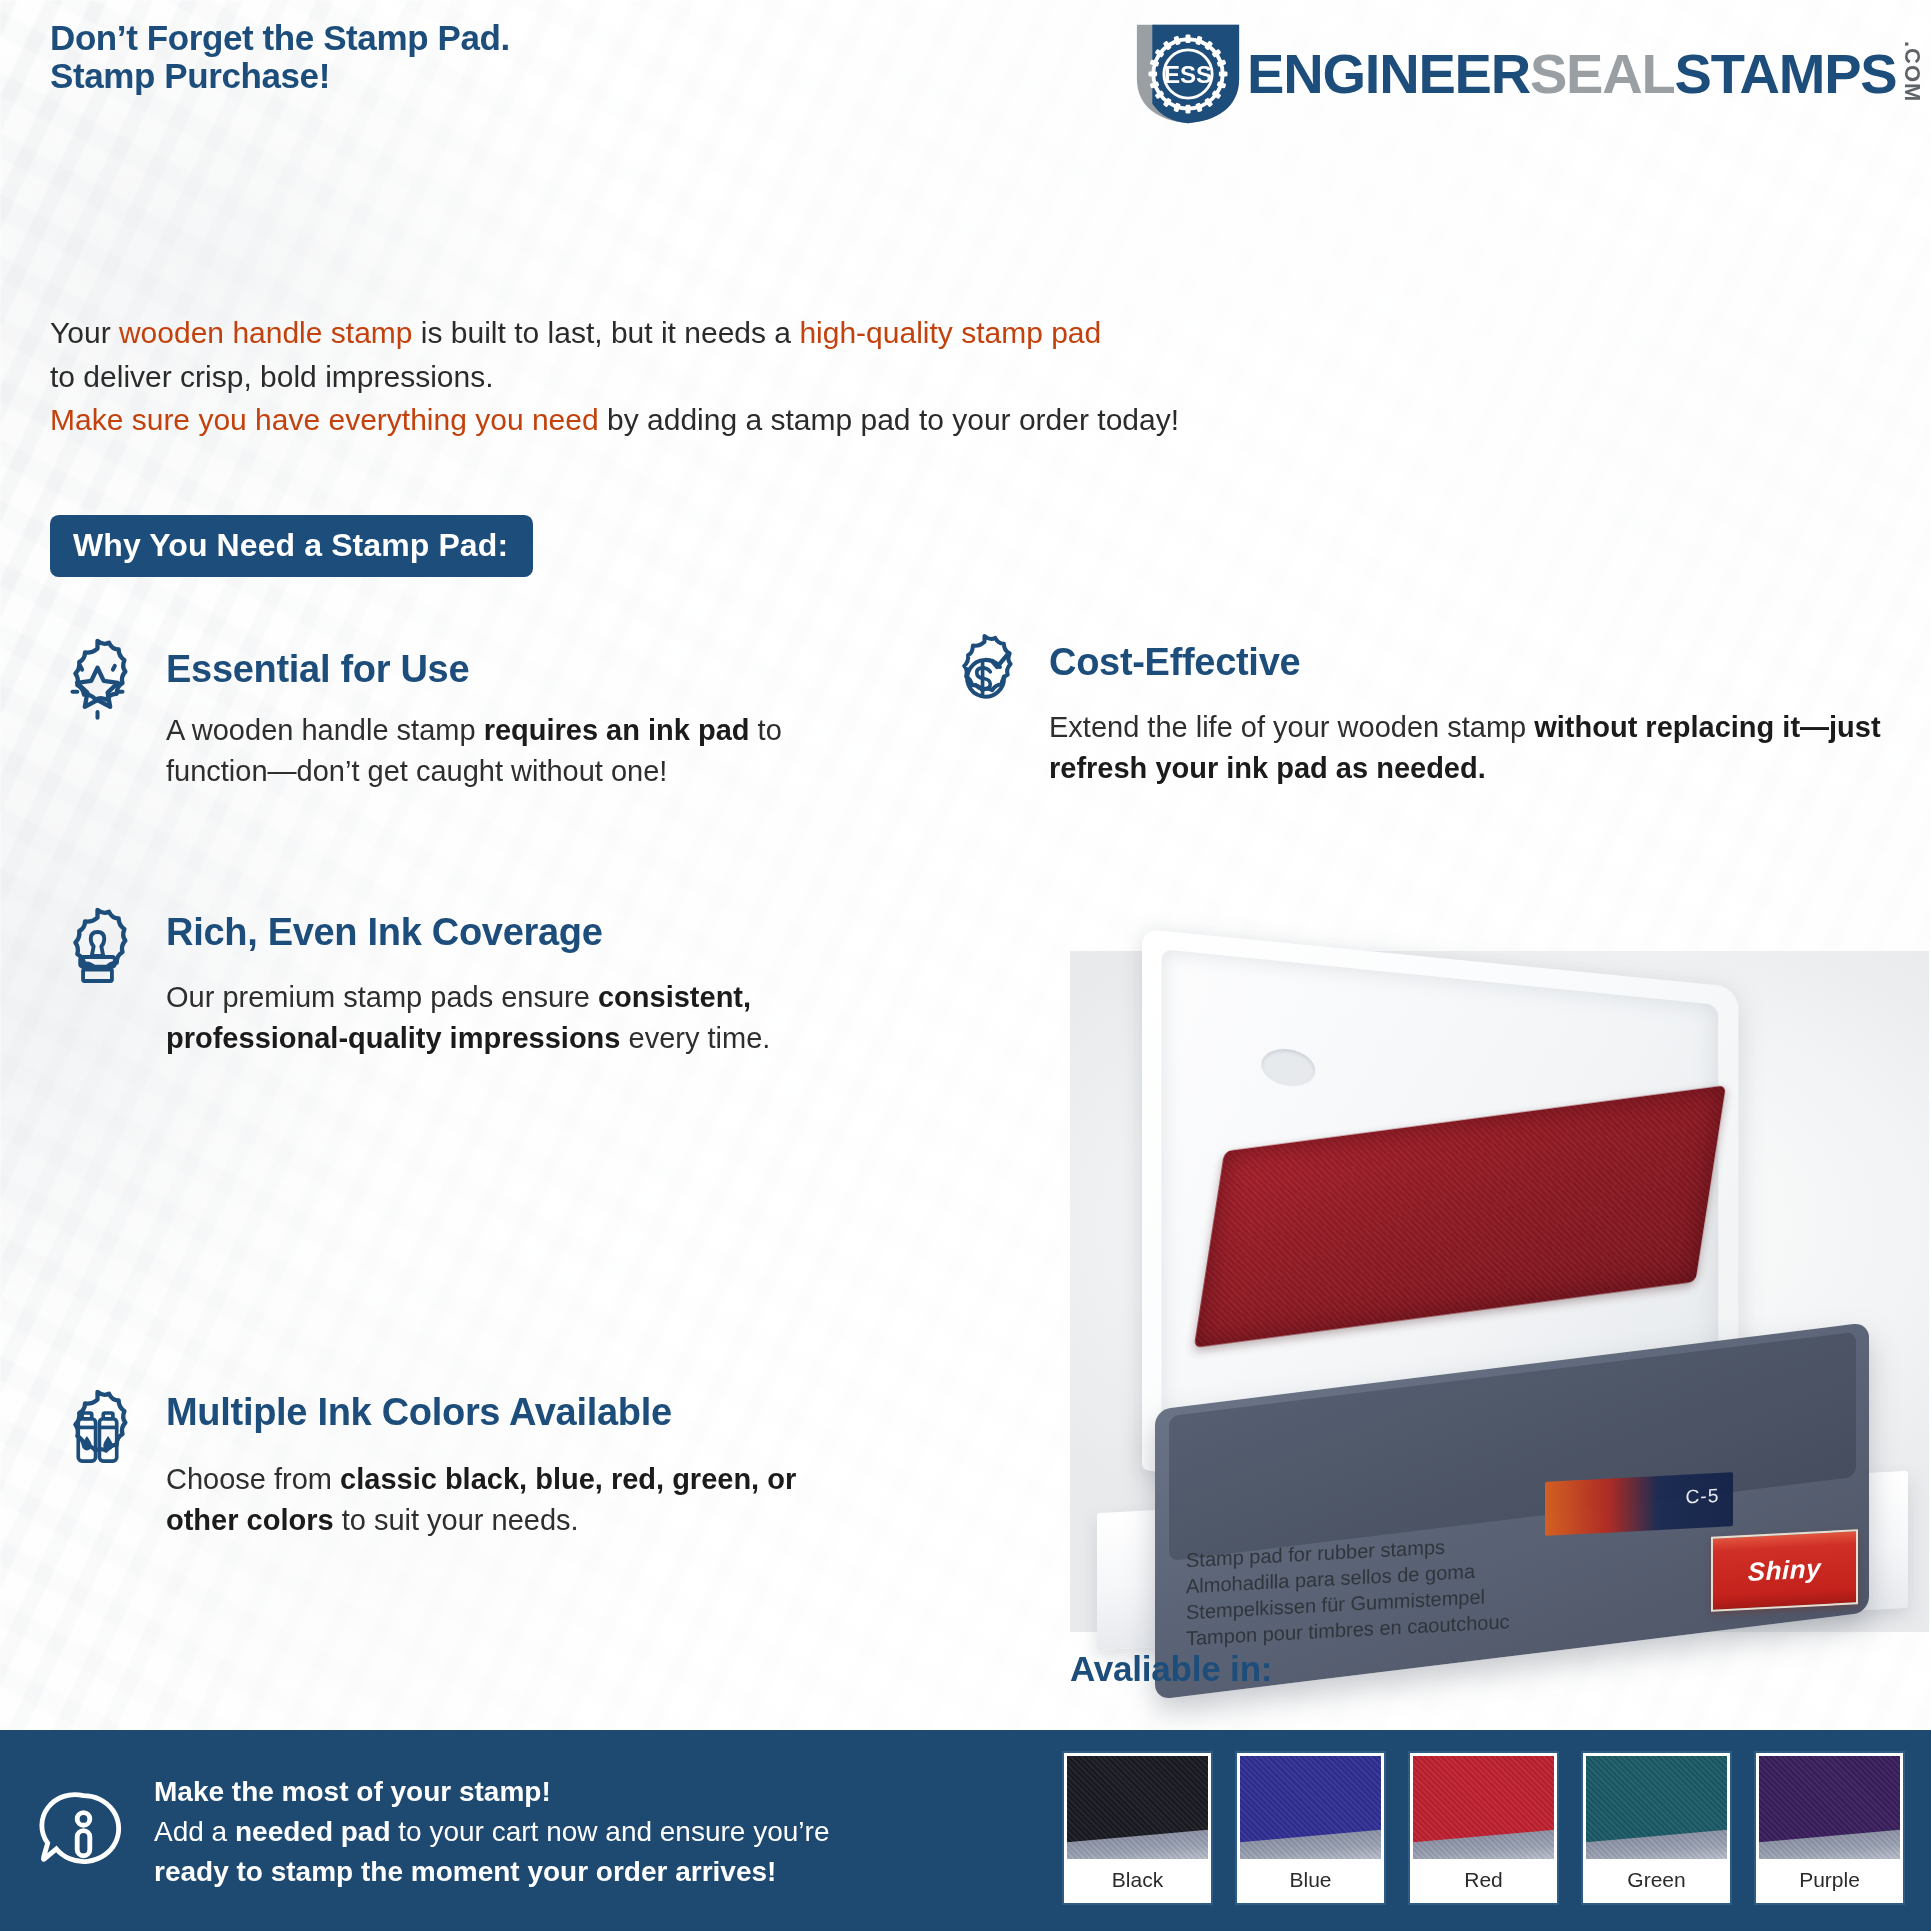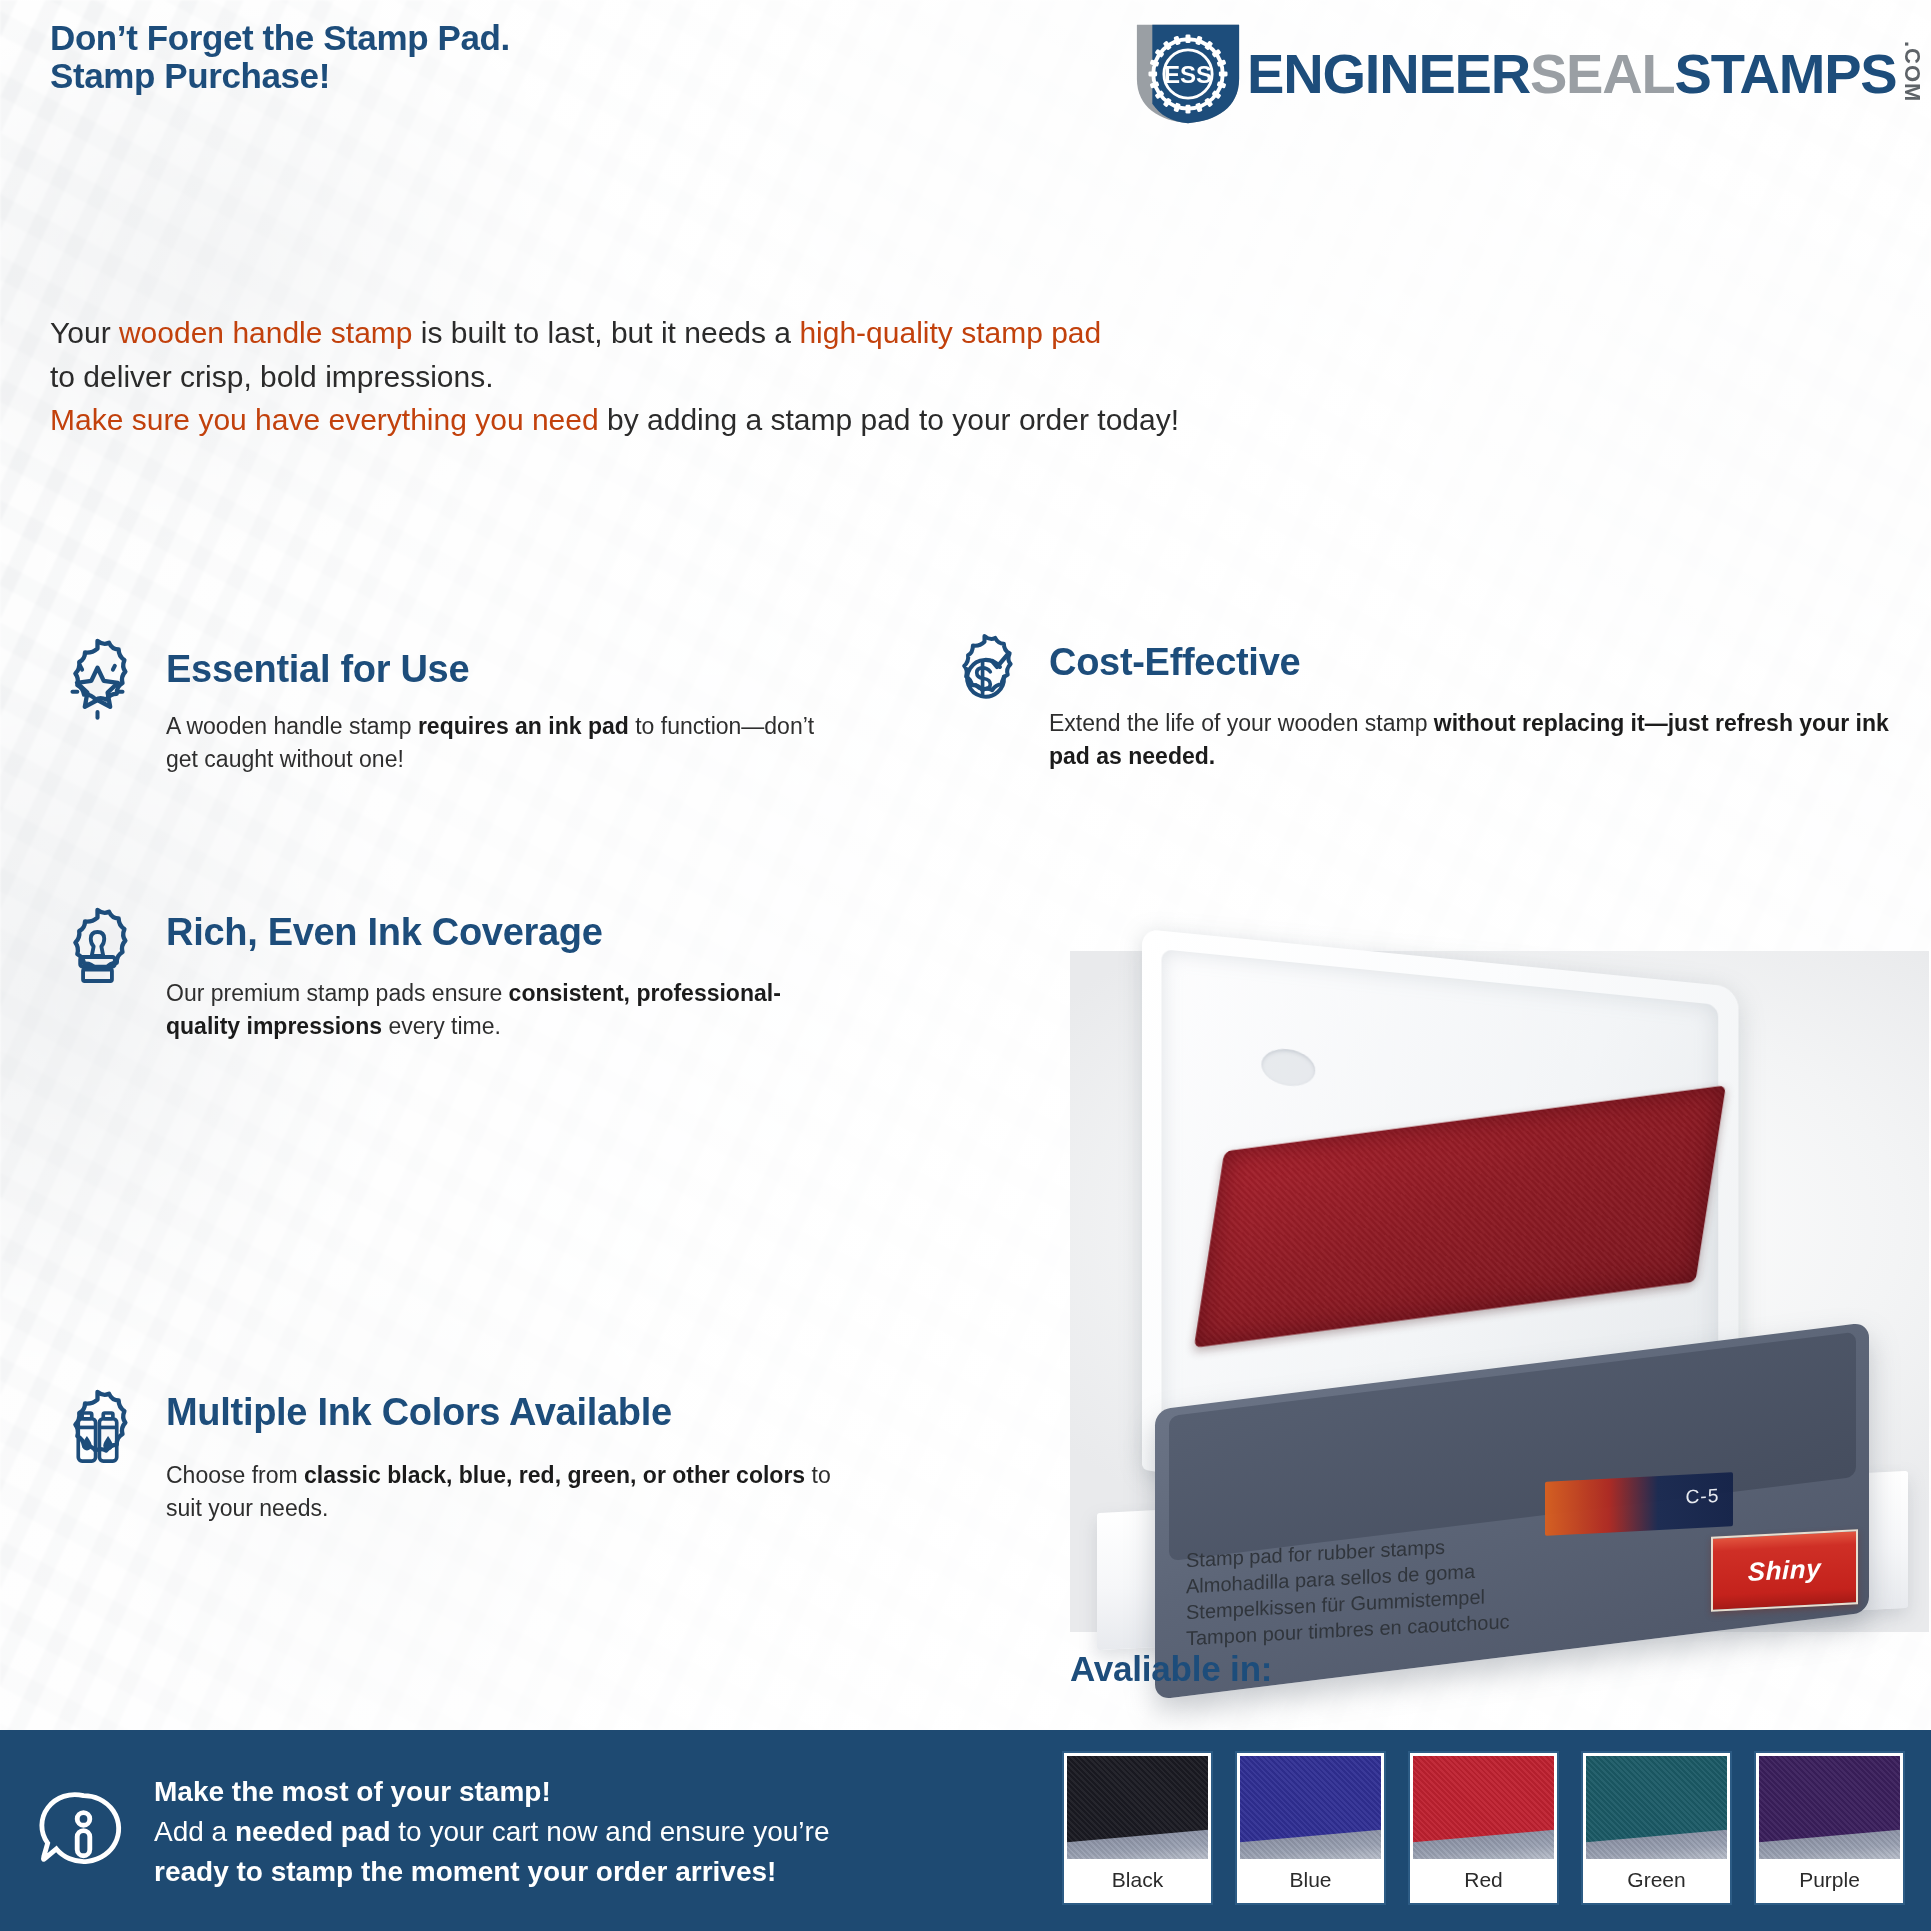--- a/index.html
+++ b/index.html
@@ -73,21 +73,21 @@
   }
 
   
   .benefit { position: absolute; }
   .b-icon { position: absolute; left: 0; top: 0; width: 95px; height: 100px; }
   .b-title {
     font-size: 38px; font-weight: 800; color: #1d4d7b;
     line-height: 1.06; letter-spacing: -0.3px;
   }
   .b-body {
-    font-size: 23px; line-height: 1.42; color: #2e2e2e; font-weight: 400;
+    font-size: 29px; line-height: 1.42; color: #2e2e2e; font-weight: 400;
   }
   .b-body b { font-weight: 800; color: #1b1b1b; }
 
   #benefit-essential { left: 50px; top: 637px; width: 801px; }
   #benefit-essential .b-title { margin-left: 116px; padding-top: 11.6px; }
   #benefit-essential .b-body  { margin-left: 116px; margin-top: 21px; width: 681px; }
 
   #benefit-cost { left: 941px; top: 632px; width: 966px; }
   #benefit-cost .b-icon { width: 87px; height: 93px; }
   #benefit-cost .b-title { margin-left: 108px; padding-top: 9.7px; }
@@ -297,20 +297,21 @@
   <div class="intro">
     <span class="row">
       <span>Your </span><b>wooden handle stamp</b><span> is built to last, but it needs a </span><b>high-quality stamp pad</b>
     </span>
     <span class="row">to deliver crisp, bold impressions.</span>
     <span class="row">
       <b>Make sure you have everything you need</b><span> by adding a stamp pad to your order today!</span>
     </span>
   </div>
 
+  <div class="why-badge">Why You Need a Stamp Pad:</div>
 
   <div class="benefit" id="benefit-essential">
     <div class="b-icon">
       <svg viewBox="0 0 98 104" width="95" height="100">
         <path d="M49 4 q6 5 12 2 q3 7 10 7 q0 7 6 11 q-3 7 1 12 q-5 5 -3 12 q-6 3 -6 11
                  q-7 0 -11 6 q-6 -3 -11 0 q-5 -6 -12 -5 q-1 -7 -7 -10 q2 -7 -2 -12
                  q5 -5 4 -12 q6 -3 6 -10 q7 1 13 -4 Z" fill="none" stroke="#1d4d7b" stroke-width="4.5" stroke-linejoin="round"></path>
         <path d="M49 32 l6.5 13.6 14.8 2 -10.8 10.3 2.7 14.7 -13.2 -7.1 -13.2 7.1 2.7 -14.7
                  -10.8 -10.3 14.8 -2 Z" fill="none" stroke="#1d4d7b" stroke-width="4.5" stroke-linejoin="round"></path>
         <g stroke="#1d4d7b" stroke-width="4.2" stroke-linecap="round">

